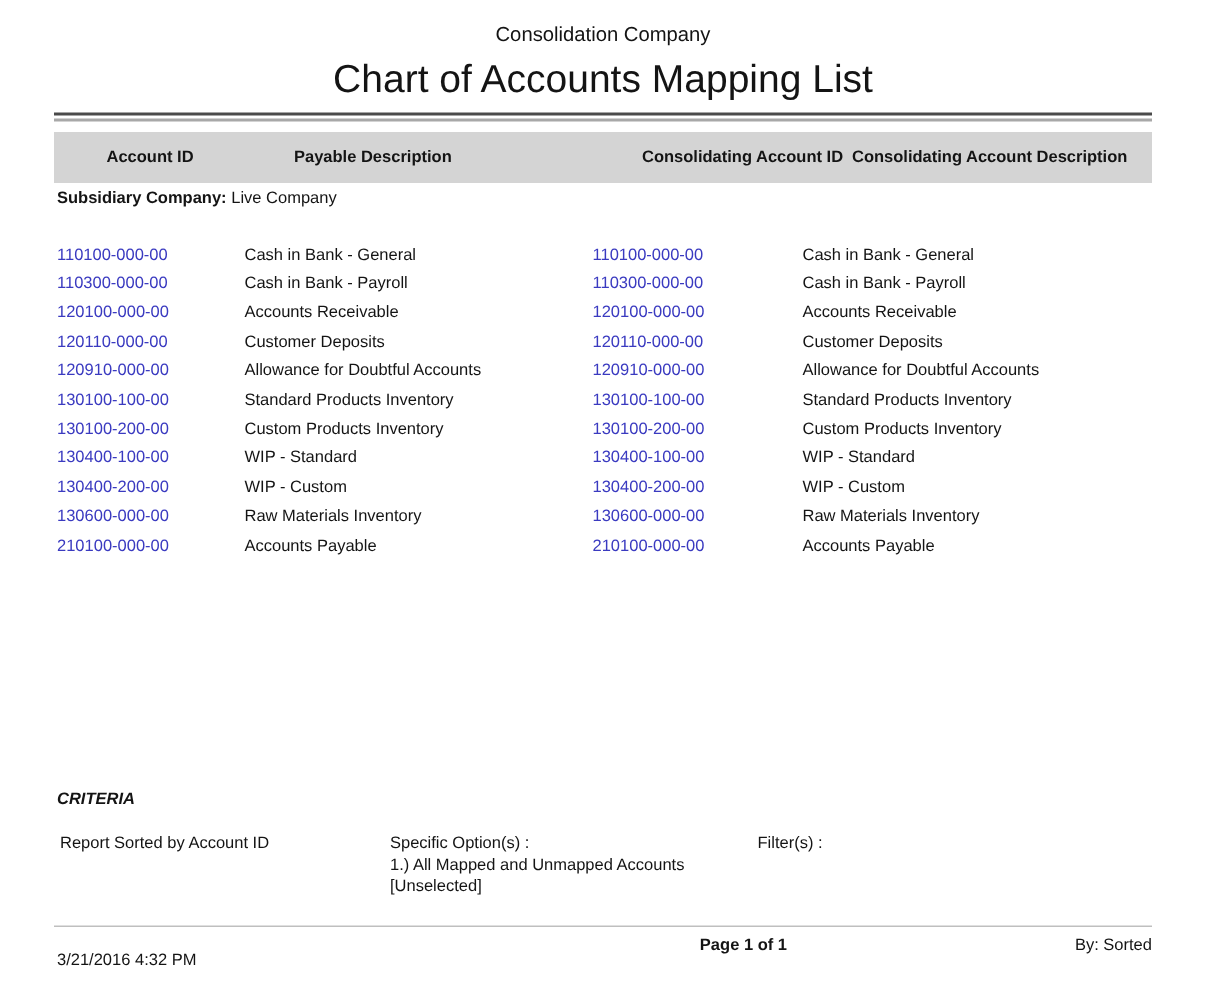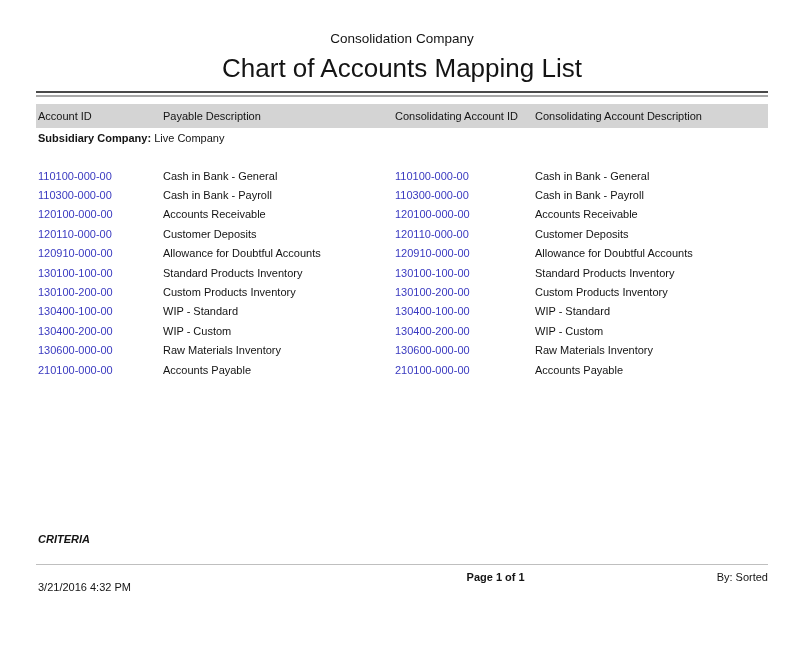--- a/index.html
+++ b/index.html
@@ -10,24 +10,24 @@
   .page {
     position: relative;
     width: 804px;
     height: 672px;
     background: #ffffff;
     font-family: "Liberation Sans", sans-serif;
     color: #141414;
     overflow: hidden;
   }
   .company-name {
+    padding-top: 16px;
     text-align: center;
     font-size: 13.5px;
     line-height: 14px;
-    margin-top: 32px;
   }
   .report-title {
     margin-top: 7px;
     text-align: center;
     font-size: 26px;
     line-height: 30px;
     font-weight: 400;
     letter-spacing: 0px;
   }
   .double-rule {
@@ -43,25 +43,26 @@
   .double-rule .rule-light {
     height: 2px;
     background: #a8a8a8;
   }
   .col-grid {
     display: grid;
     grid-template-columns: 125px 232px 140px 229px;
   }
   .header-band {
     margin: 7px 36px 0 36px;
-    height: 24px;
+    height: 34px;
     background: var(--band-color, #d4d4d4);
     align-items: center;
     font-size: 11px;
-    font-weight: 400;
+    font-weight: 700;
+    padding-left: 33px;
   }
   .header-band .hcell {
     padding-left: 2px;
     white-space: nowrap;
     overflow: hidden;
   }
   .group-row {
     margin: 3px 36px 0 38px;
     font-size: 11px;
     line-height: 14px;
@@ -207,20 +208,29 @@
       <div class="trow">
         <span class="cell id">210100-000-00</span>
         <span class="cell">Accounts Payable</span>
         <span class="cell id">210100-000-00</span>
         <span class="cell">Accounts Payable</span>
       </div>
     </div>
 
   <div class="criteria-heading">CRITERIA</div>
 
+  <div class="criteria-grid">
+    <div class="ccell">Report Sorted by Account ID</div>
+    <div class="ccell">
+      <div>Specific Option(s) :</div>
+      <div>1.) All Mapped and Unmapped Accounts</div>
+      <div>[Unselected]</div>
+    </div>
+    <div class="ccell">Filter(s) :</div>
+  </div>
 
   <div class="footer-rule"></div>
 
   <div class="footer">
     <span class="fleft">3/21/2016 4:32 PM</span>
     <span class="fcenter">Page 1 of 1</span>
     <span class="fright">By: Sorted</span>
   </div>
 
 </div>

